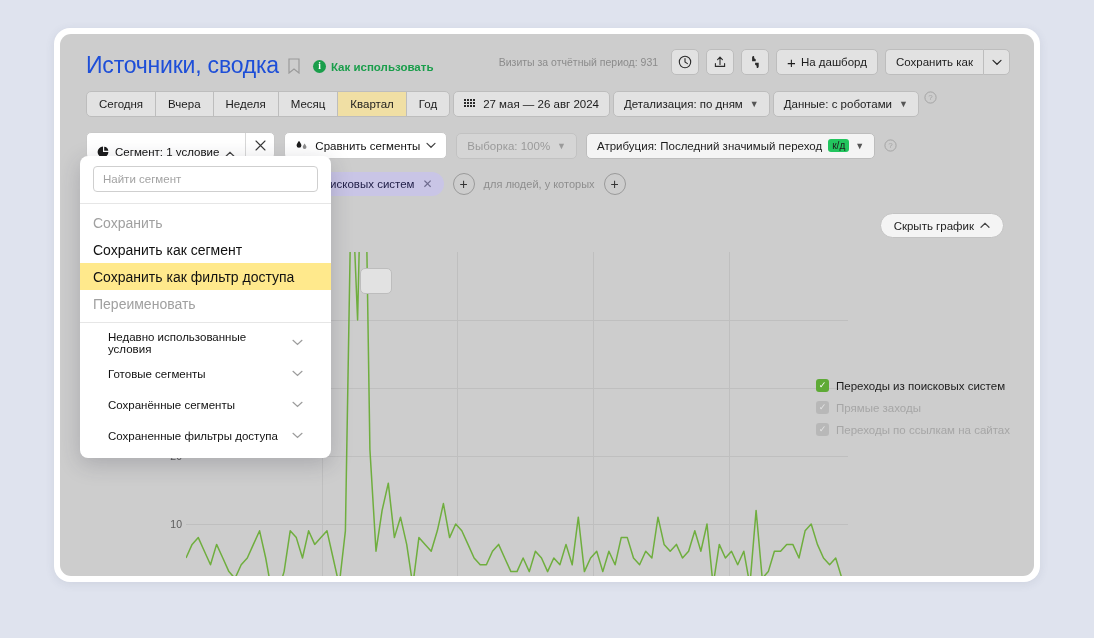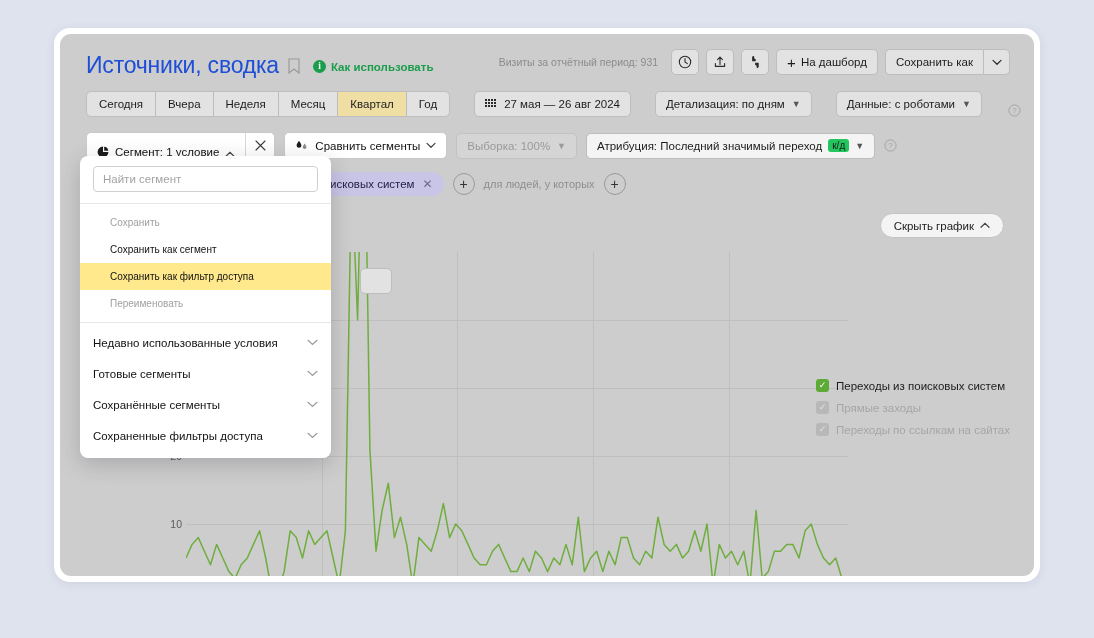--- a/index.html
+++ b/index.html
@@ -77,21 +77,21 @@
   .btn.white { background: #f4f4f4; }
   .btn.disabled { color: #9a9a9a; border-color: #c2c2c2; background:#d5d5d5; }
 
   #save-as-group { display: flex; }
   #save-as-group .main { border-radius: 5px 0 0 5px; border-right: none; }
   #save-as-group .caret { border-radius: 0 5px 5px 0; width: 27px; padding: 0;}
 
   
   #period-row {
     position: absolute; left: 26px; top: 57px;
-    display: flex; align-items: flex-end; gap: 24px;
+    display: flex; align-items: flex-start; gap: 3px;
   }
   #period-tabs {
     display: flex;
     border: 1px solid #bdbdbd; border-radius: 5px;
     overflow: hidden; height: 26px; background: #e2e2e2;
   }
   #period-tabs .tab {
     padding: 0 12px; height: 100%;
     display: flex; align-items: center;
     font-size: 11.5px; color: #1c1c1c;
@@ -186,33 +186,33 @@
     width: 100%; height: 26px;
     border: 1px solid #cfcfcf; border-radius: 4px;
     font-size: 11.5px; color: #111; padding: 0 9px;
     font-family: "Liberation Sans", sans-serif;
     background: #fff; outline: none;
   }
   #segment-search::placeholder { color: #a3a3a3; }
   .dd-sep { height: 1px; background: #e6e6e6; }
   .dd-item {
     height: 27px; display: flex; align-items: center;
-    padding: 0 30px; font-size: 10px; color: #111;
+    padding: 0 13px; font-size: 14px; color: #111;
     cursor: pointer; white-space: nowrap;
   }
   .dd-item.muted { color: #a0a0a0; cursor: default; }
   .dd-item.highlight { background: #ffe98c; }
   .dd-group {
     height: 31px; display: flex; align-items: center;
     justify-content: space-between;
     padding: 0 13px; font-size: 11.5px; color: #111; cursor: pointer;
   }
   .dd-sec-top { padding-top: 5px; }
   .dd-sec-bot { padding-bottom: 5px; }
-  .dd-groups { padding: 4px 0 7px; }
+  .dd-groups { padding: 4px 15px 7px; }
 
   
   #chart-area {
     position: absolute; left: 0; right: 0; top: 200px; bottom: 0;
   }
   #plot {
     position: absolute; left: 126px; top: 18px;
     width: 662px; height: 340px;
   }
   #y-labels { position: absolute; left: 96px; top: 18px; width: 26px; height: 340px; }

